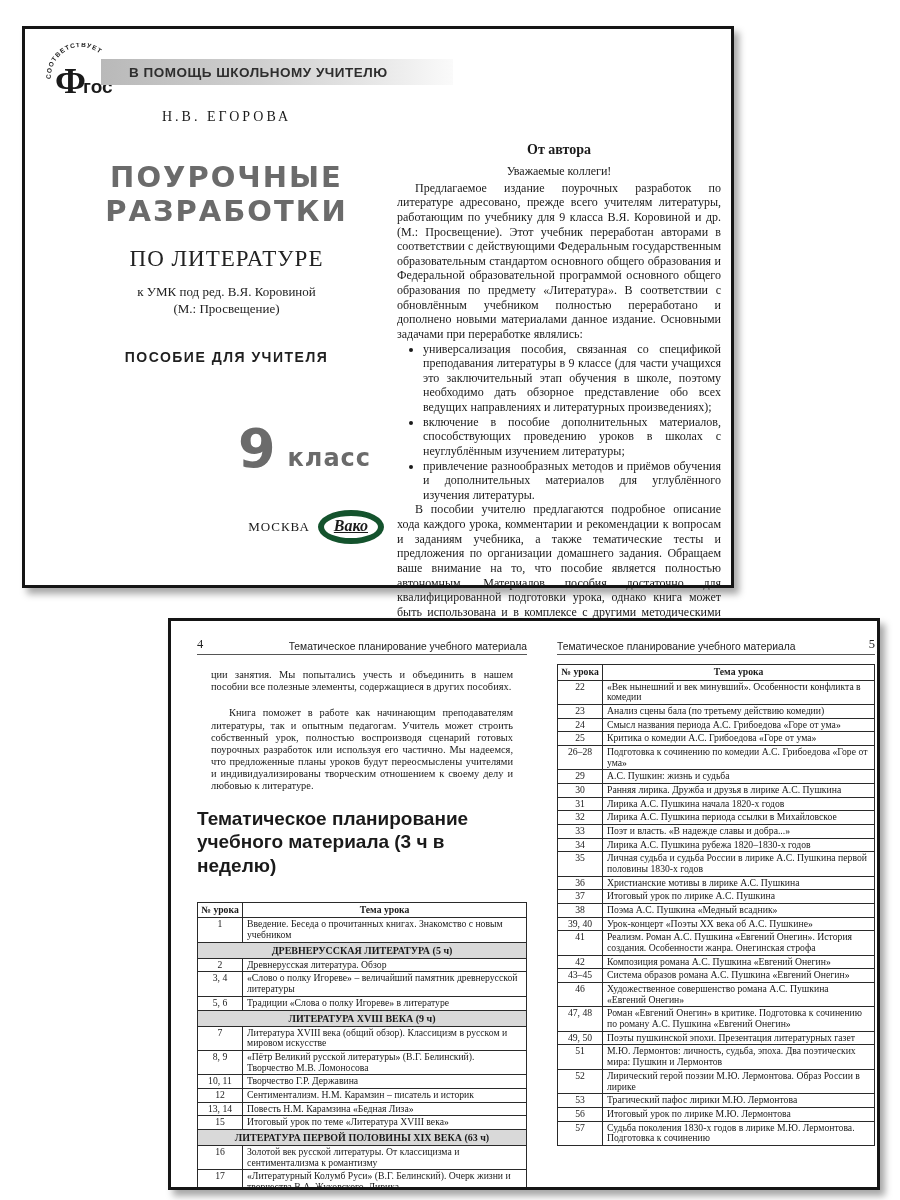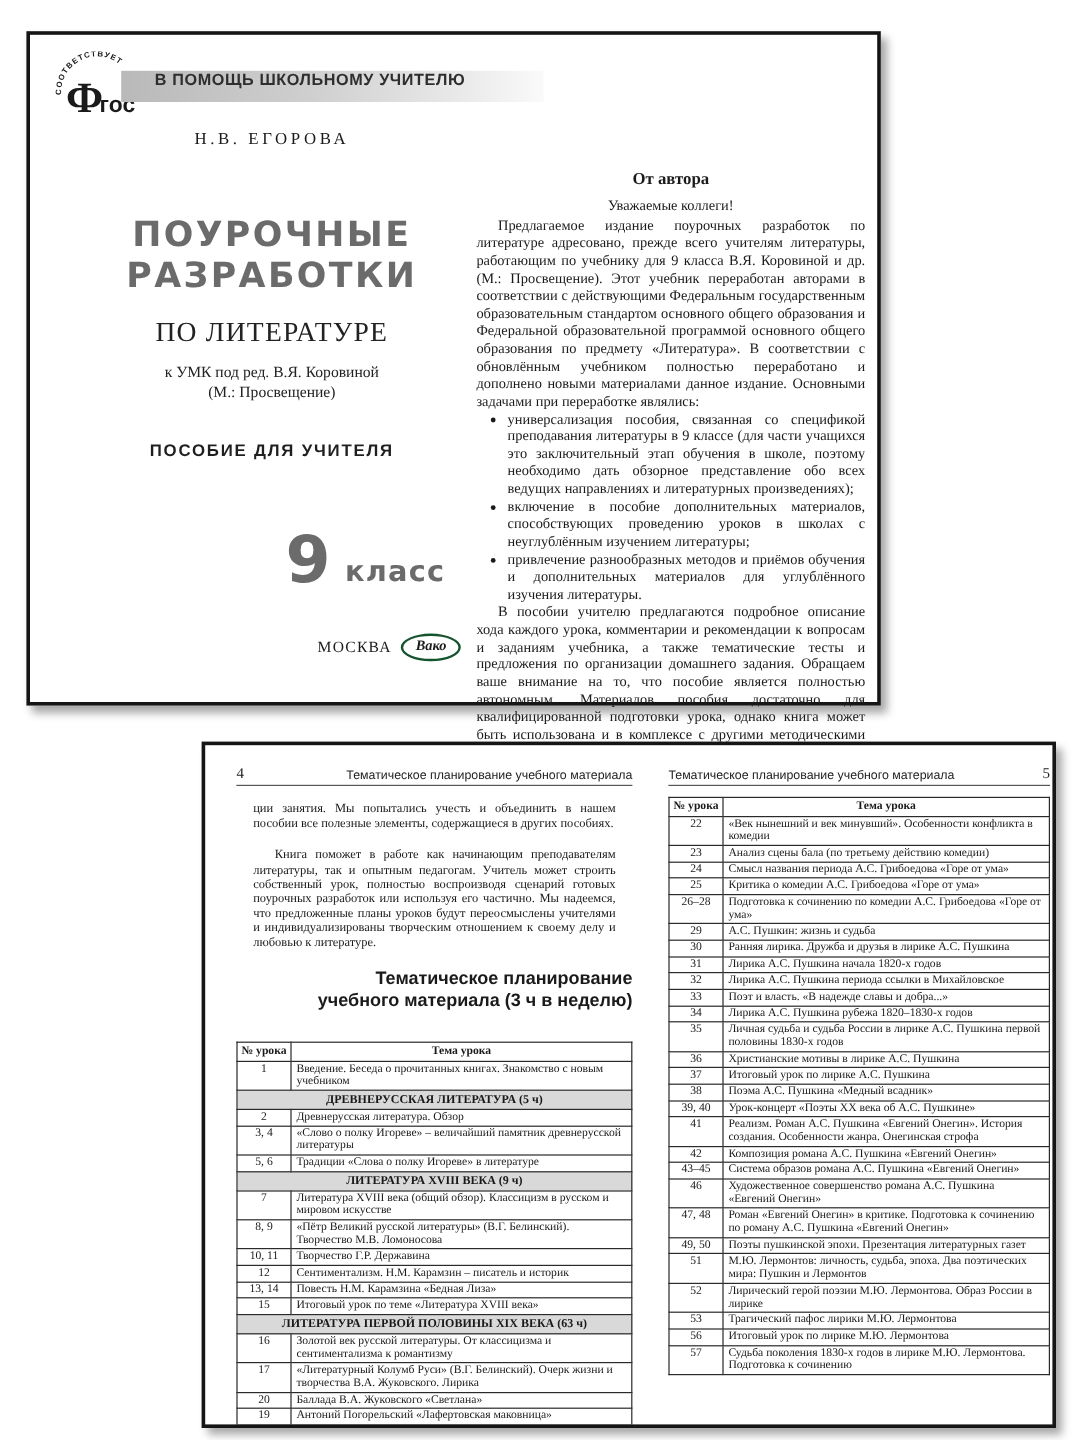--- a/index.html
+++ b/index.html
@@ -13,46 +13,46 @@
     background:#fff;border:3px solid #151515;box-shadow:5px 6px 7px rgba(0,0,0,.35);
   }
   .fgos{position:absolute;left:18px;top:14px;}
   .fgos text{fill:#1a1a1a;}
   .fgos .arc{font-family:"Liberation Sans",sans-serif;font-size:6.5px;font-weight:bold;letter-spacing:1px;}
   .fgos .f{font-family:"Liberation Serif",serif;font-size:36px;font-weight:bold;}
   .fgos .gos{font-family:"Liberation Sans",sans-serif;font-size:19px;font-weight:bold;}
   .band{
     position:absolute;left:76px;top:30px;width:352px;height:26px;
     background:linear-gradient(to right,#b9b9b9,#cfcfcf 45%,#e9e9e9 80%,#fafafa);
-    display:flex;align-items:flex-start;padding-left:28px;box-sizing:border-box;
+    display:flex;align-items:center;padding-left:28px;box-sizing:border-box;
     font-family:"Liberation Sans",sans-serif;font-weight:bold;font-size:13.5px;
     color:#2e2e2e;letter-spacing:.5px;white-space:nowrap;
   }
   .left-col{position:absolute;left:44px;top:80px;width:315px;text-align:center;}
   .author{font-size:14px;letter-spacing:3px;color:#1a1a1a;}
   .title{
-    margin-top:54px;font-family:"DejaVu Sans",sans-serif;font-weight:bold;
+    margin-top:36px;font-family:"DejaVu Sans",sans-serif;font-weight:bold;
     font-size:29px;line-height:1.16;letter-spacing:2px;color:#6b6b6b;
   }
   .subtitle{margin-top:18px;font-size:23px;letter-spacing:1px;color:#222;}
   .umk{margin-top:12px;font-size:13px;line-height:1.25;color:#222;}
   .type-label{
     margin-top:32px;font-family:"Liberation Sans",sans-serif;font-weight:bold;
     font-size:14px;letter-spacing:1.5px;color:#1f1f1f;
   }
   .grade{
     margin-top:62px;display:flex;justify-content:center;align-items:flex-end;
     transform:translateX(78px);color:#6b6b6b;
   }
   .grade-num{font-family:"DejaVu Sans",sans-serif;font-weight:bold;font-size:54px;line-height:.8;}
   .grade-word{font-family:"DejaVu Sans",sans-serif;font-weight:bold;font-size:24px;line-height:.9;margin-left:12px;letter-spacing:1px;}
   .publisher{margin-top:40px;display:flex;justify-content:flex-end;align-items:center;gap:8px;font-size:13px;letter-spacing:1px;}
   .vako{
-    display:inline-block;border:2px solid #14532d;border-radius:50%;
-    padding:1px 10px 3px;font-style:italic;font-weight:bold;font-size:12px;letter-spacing:0;
+    display:inline-block;border:6px solid #14532d;border-radius:50%;
+    padding:1px 10px 3px;font-style:italic;font-weight:bold;font-size:16px;letter-spacing:0;text-decoration:underline;
   }
   .from-author{position:absolute;left:372px;top:112px;width:324px;font-size:12px;line-height:1.22;}
   .from-author h3{margin:0 0 6px 0;text-align:center;font-size:14px;font-weight:bold;}
   .from-author .salut{margin:0 0 2px 0;text-align:center;}
   .from-author p{margin:0;}
   .just{text-align:justify;}
   .ind{text-indent:18px;}
   .from-author ul{margin:0;padding:0 0 0 26px;}
   .from-author li{text-align:justify;margin:0;padding:0;}
   
@@ -66,22 +66,22 @@
   .page-right{left:386px;width:318px;}
   .page-header{
     display:flex;justify-content:space-between;align-items:flex-end;
     border-bottom:1px solid #555;padding-bottom:2px;
     font-family:"Liberation Sans",sans-serif;font-size:10.3px;color:#222;
   }
   .pagenum{font-family:"Liberation Serif",serif;font-size:12.5px;}
   .page-body{font-size:10.4px;line-height:1.17;margin-top:8px;}
   .page-body p{margin:14px;}
   .tbl-heading{
-    text-align:right;font-family:"Liberation Sans",sans-serif;font-weight:bold;
-    font-size:15px;line-height:1.25;margin:9px 0 24px 0;
+    text-align:left;font-family:"Liberation Sans",sans-serif;font-weight:bold;
+    font-size:19px;line-height:1.25;margin:9px 0 24px 0;
   }
   table.lessons{width:100%;border-collapse:collapse;font-size:9.7px;line-height:1.1;margin-top:9px;}
   table.lessons th,table.lessons td{border:1px solid #2a2a2a;padding:1px 4px;vertical-align:top;}
   table.lessons th{text-align:center;font-weight:bold;padding:2px 2px;}
   table.lessons th.numcol{width:40px;}
   table.lessons td.num{text-align:center;white-space:nowrap;}
   table.lessons td.section{
     text-align:center;font-weight:bold;background:#d9d9d9;padding:2px 16px;font-size:10px;
   }
 </style>

